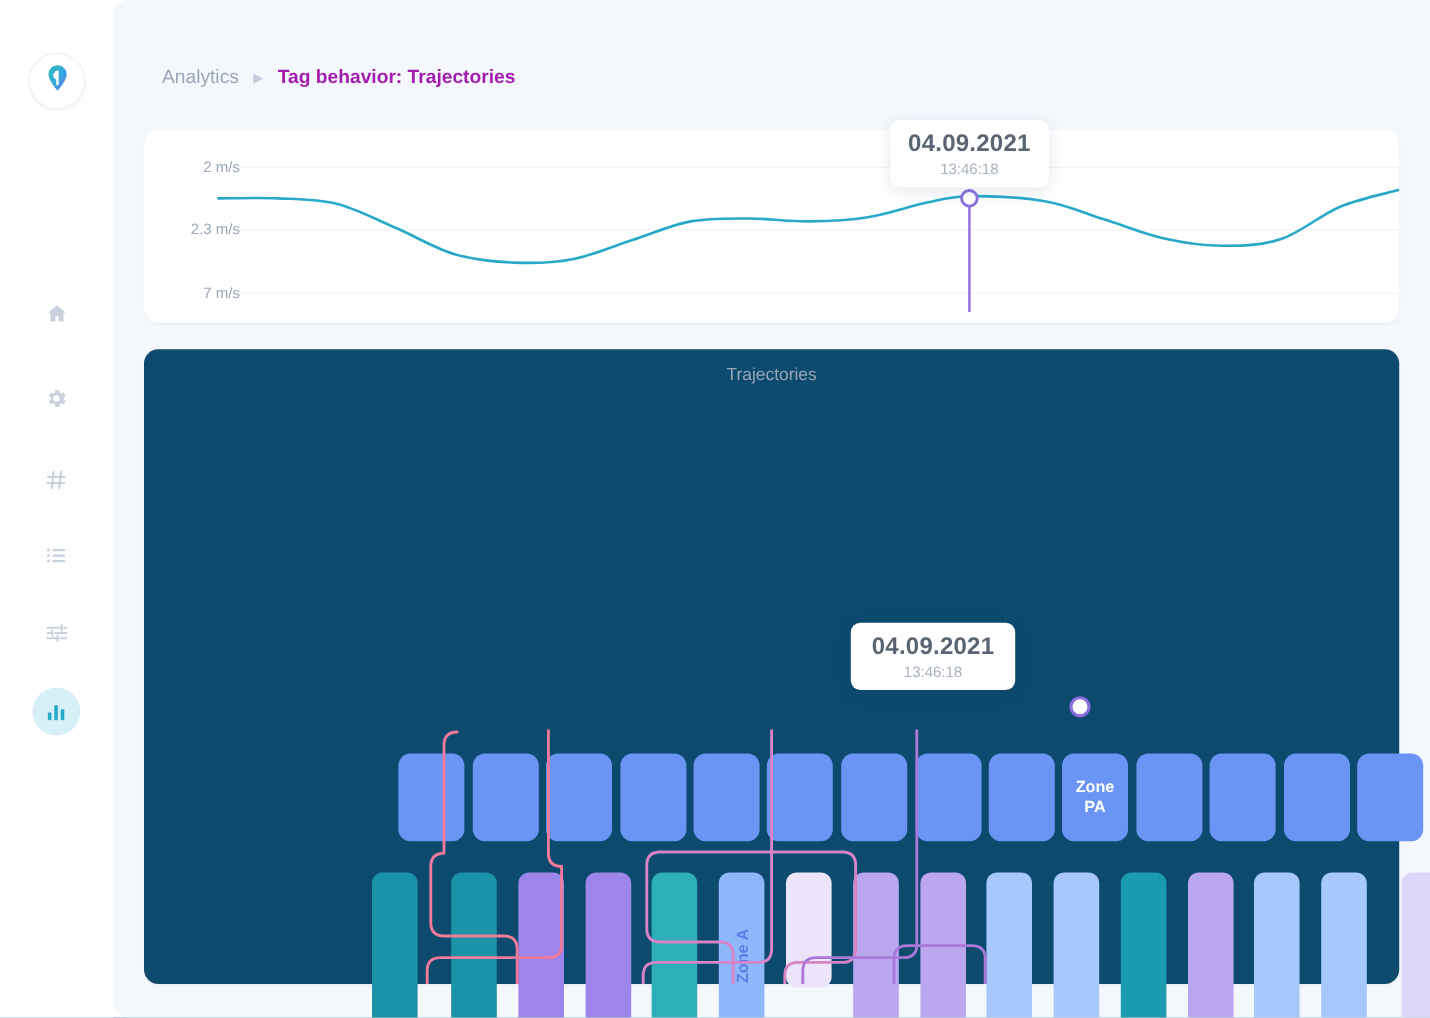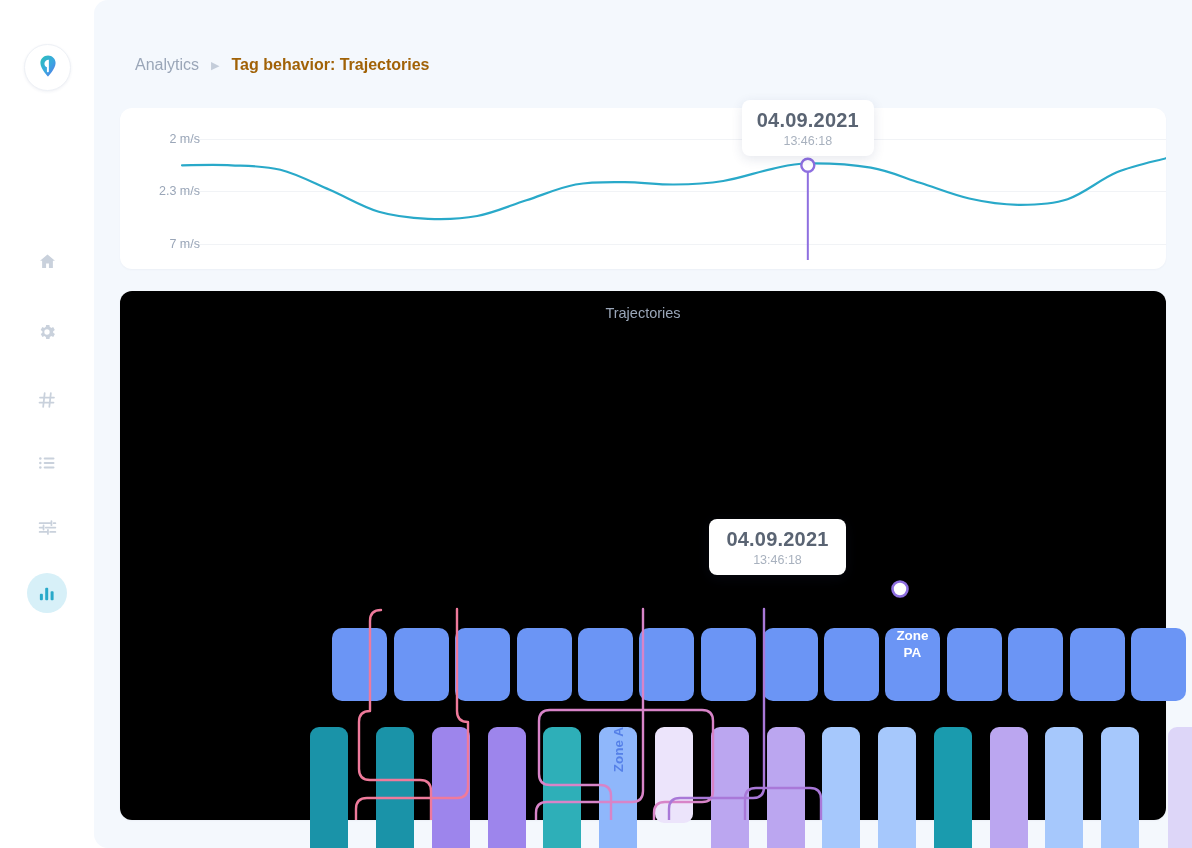--- a/index.html
+++ b/index.html
@@ -39,21 +39,21 @@
     border-top-left-radius:14px;
     border-bottom-left-radius:14px;
   }
   #breadcrumb {
     position:absolute; left:41px; top:56px;
     display:flex; align-items:center; gap:12px;
     font-size:16px;
   }
   #crumb-root { color:#9aa6b8; }
   #crumb-sep { color:#c4cdda; font-size:11px; line-height:1; }
-  #crumb-current { color:#a16207; font-weight:bold; }
+  #crumb-current { color:#a21caf; font-weight:bold; }
 
   
   #speed-card {
     position:absolute; left:26px; top:108px; width:1046px; height:161px;
     background:#ffffff; border-radius:12px;
     box-shadow:0 1px 2px rgba(40,60,110,.04);
     overflow:visible;
   }
   .ytick {
     position:absolute; left:20px; width:60px; text-align:right;
@@ -69,32 +69,32 @@
     box-shadow:0 3px 12px rgba(40,60,110,.12);
     display:flex; flex-direction:column; align-items:center; justify-content:center;
     z-index:3;
   }
   .tt-date { font-size:20px; font-weight:bold; color:#5a6473; letter-spacing:.2px; }
   .tt-time { font-size:12.5px; color:#a8b1be; margin-top:2px; }
 
   
   #traj-card {
     position:absolute; left:26px; top:291px; width:1046px; height:529px;
-    background:#000000; border-radius:12px;
+    background:#0c4a6e; border-radius:12px;
     box-shadow:0 1px 2px rgba(40,60,110,.04);
   }
   #traj-title {
     position:absolute; top:14px; left:0; width:100%; text-align:center;
     font-size:14.5px; color:#9aa6b8;
   }
   #traj-stage { position:absolute; left:0; top:0; width:1046px; height:529px; }
 
   .blk {
     position:absolute; border-radius:9px;
-    display:flex; align-items:flex-start; justify-content:center;
+    display:flex; align-items:center; justify-content:center;
   }
   .blk.top { border-radius:10px; }
   .blk-label {
     font-size:13.5px; font-weight:bold; color:#ffffff;
     text-align:center; line-height:1.25; pointer-events:none;
   }
   .vlabel {
     font-size:13.5px; font-weight:bold;
     writing-mode:vertical-rl; transform:rotate(180deg);
     white-space:nowrap; pointer-events:none;

